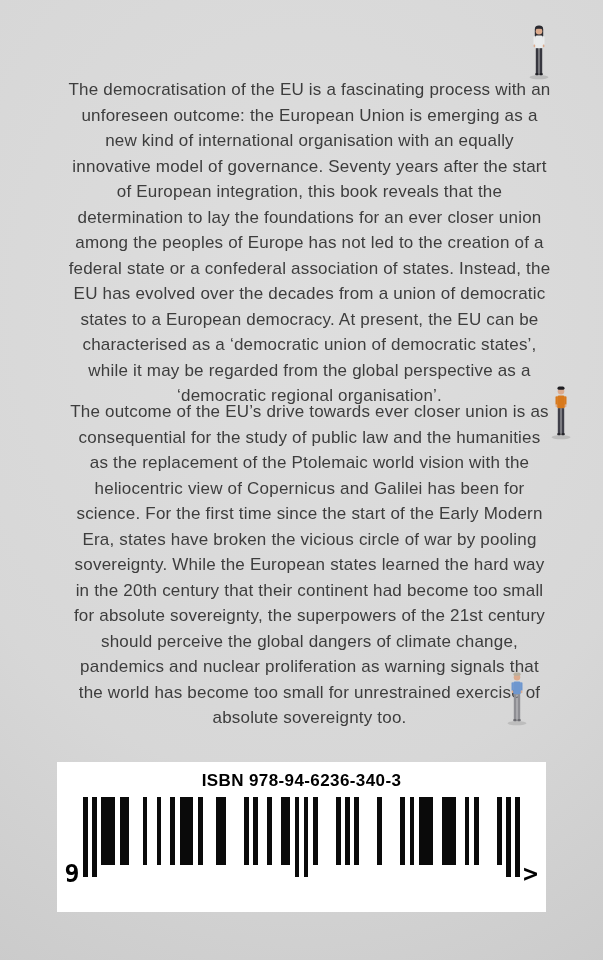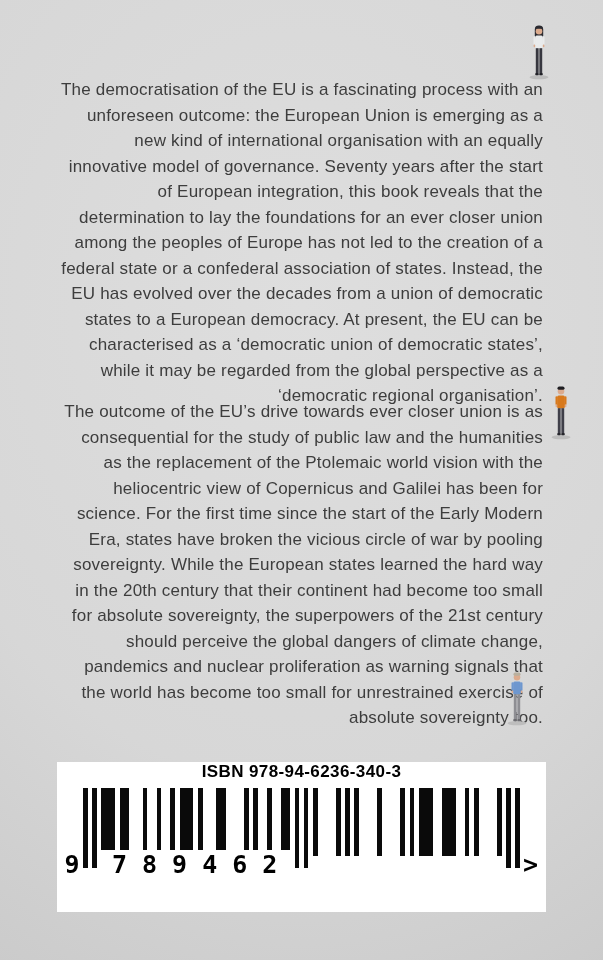--- a/index.html
+++ b/index.html
@@ -6,43 +6,44 @@
   .cover{
     position:relative;
     width:603px;height:960px;
     margin:0 auto;
     background:radial-gradient(120% 90% at 50% 32%, #dedede 0%, #d7d7d7 55%, #c6c6c6 100%);
     font-family:"Liberation Sans", sans-serif;
     overflow:hidden;
   }
   .blurb{
     position:absolute;
-    left:60px;
+    left:68px;
     width:483px;
     font-size:17px;
     line-height:25.5px;
     letter-spacing:0.2px;
     color:#3d3d3d;
-    text-align:right;
+    text-align:center;
   }
   #p1{top:60px;}
   #p2{top:382px;}
 
   .person{position:absolute;}
   #fig1{left:526px;top:24px;}
   #fig2{left:548px;top:384px;}
   #fig3{left:504px;top:670px;}
 
   .isbn-box{
     position:absolute;
     left:57px;top:762px;
     width:489px;height:150px;
     background:#ffffff;
   }
   .isbn-line{
+    margin-top:9px;
     text-align:center;
     font-size:17px;
     font-weight:bold;
     letter-spacing:0.4px;
     color:#000000;
   }
   .barcode-wrap{
     position:relative;
     width:477px;
     height:96px;
@@ -205,18 +206,17 @@
           <rect x="358.80" y="0" width="4.6" height="68"></rect>
           <rect x="363.40" y="0" width="4.6" height="68"></rect>
           <rect x="368.00" y="0" width="4.6" height="68"></rect>
           <rect x="381.80" y="0" width="4.6" height="68"></rect>
           <rect x="391.00" y="0" width="4.6" height="68"></rect>
           <rect x="414.00" y="0" width="4.6" height="68"></rect>
           <rect x="423.20" y="0" width="4.6" height="80"></rect>
           <rect x="432.40" y="0" width="4.6" height="80"></rect>
         </svg>
       <div class="bc-digits" id="bc-d9">9</div>
-      <div class="bc-digits" id="bc-d1">789462</div>
       <div class="bc-digits" id="bc-arrow">&gt;</div>
     </div>
   </div>
 
 </div>
 
 </body></html>

